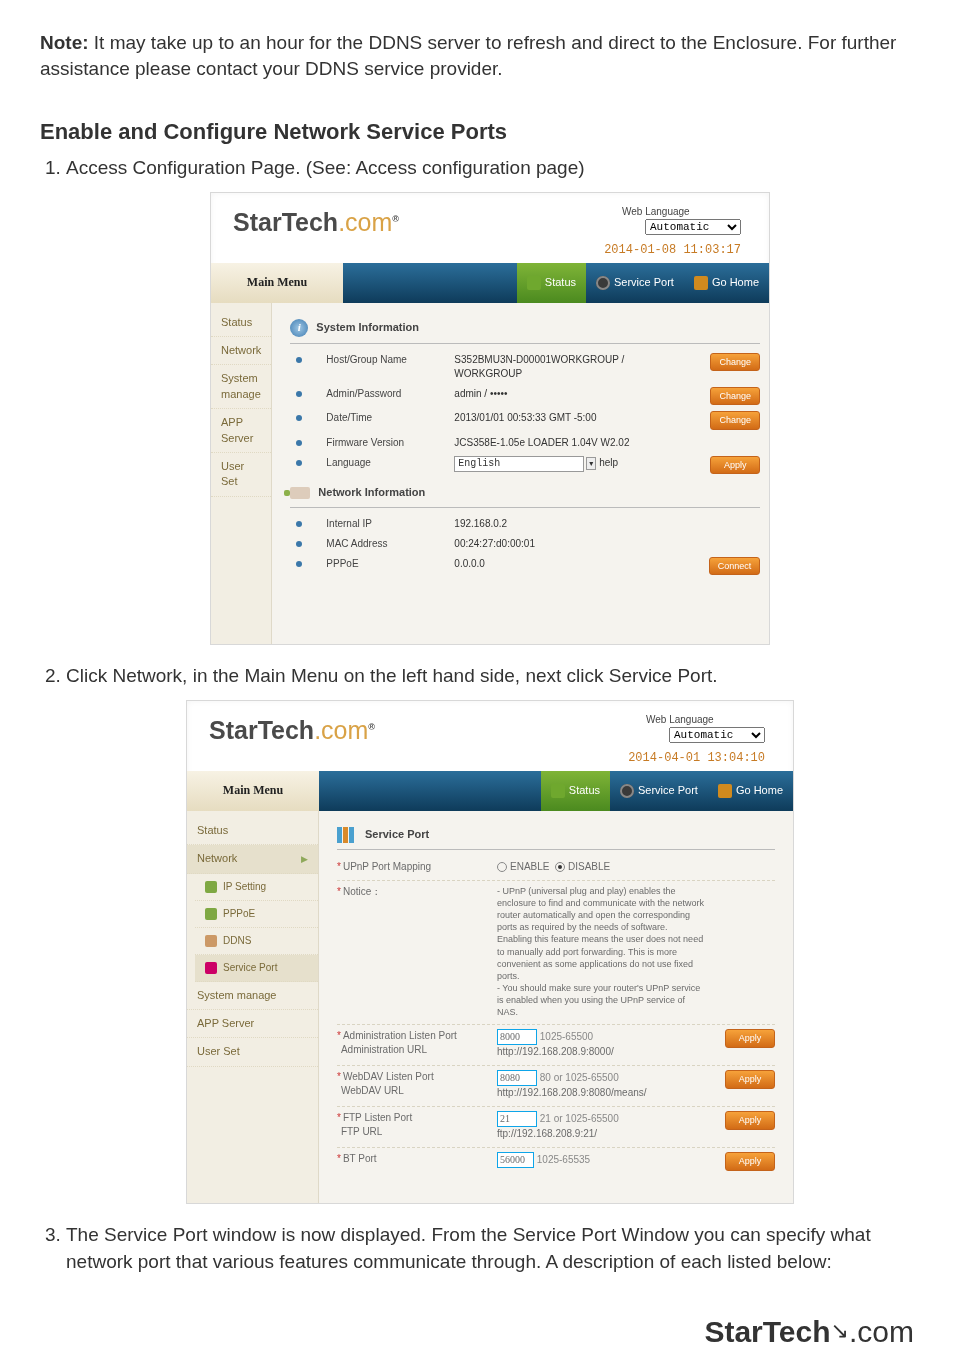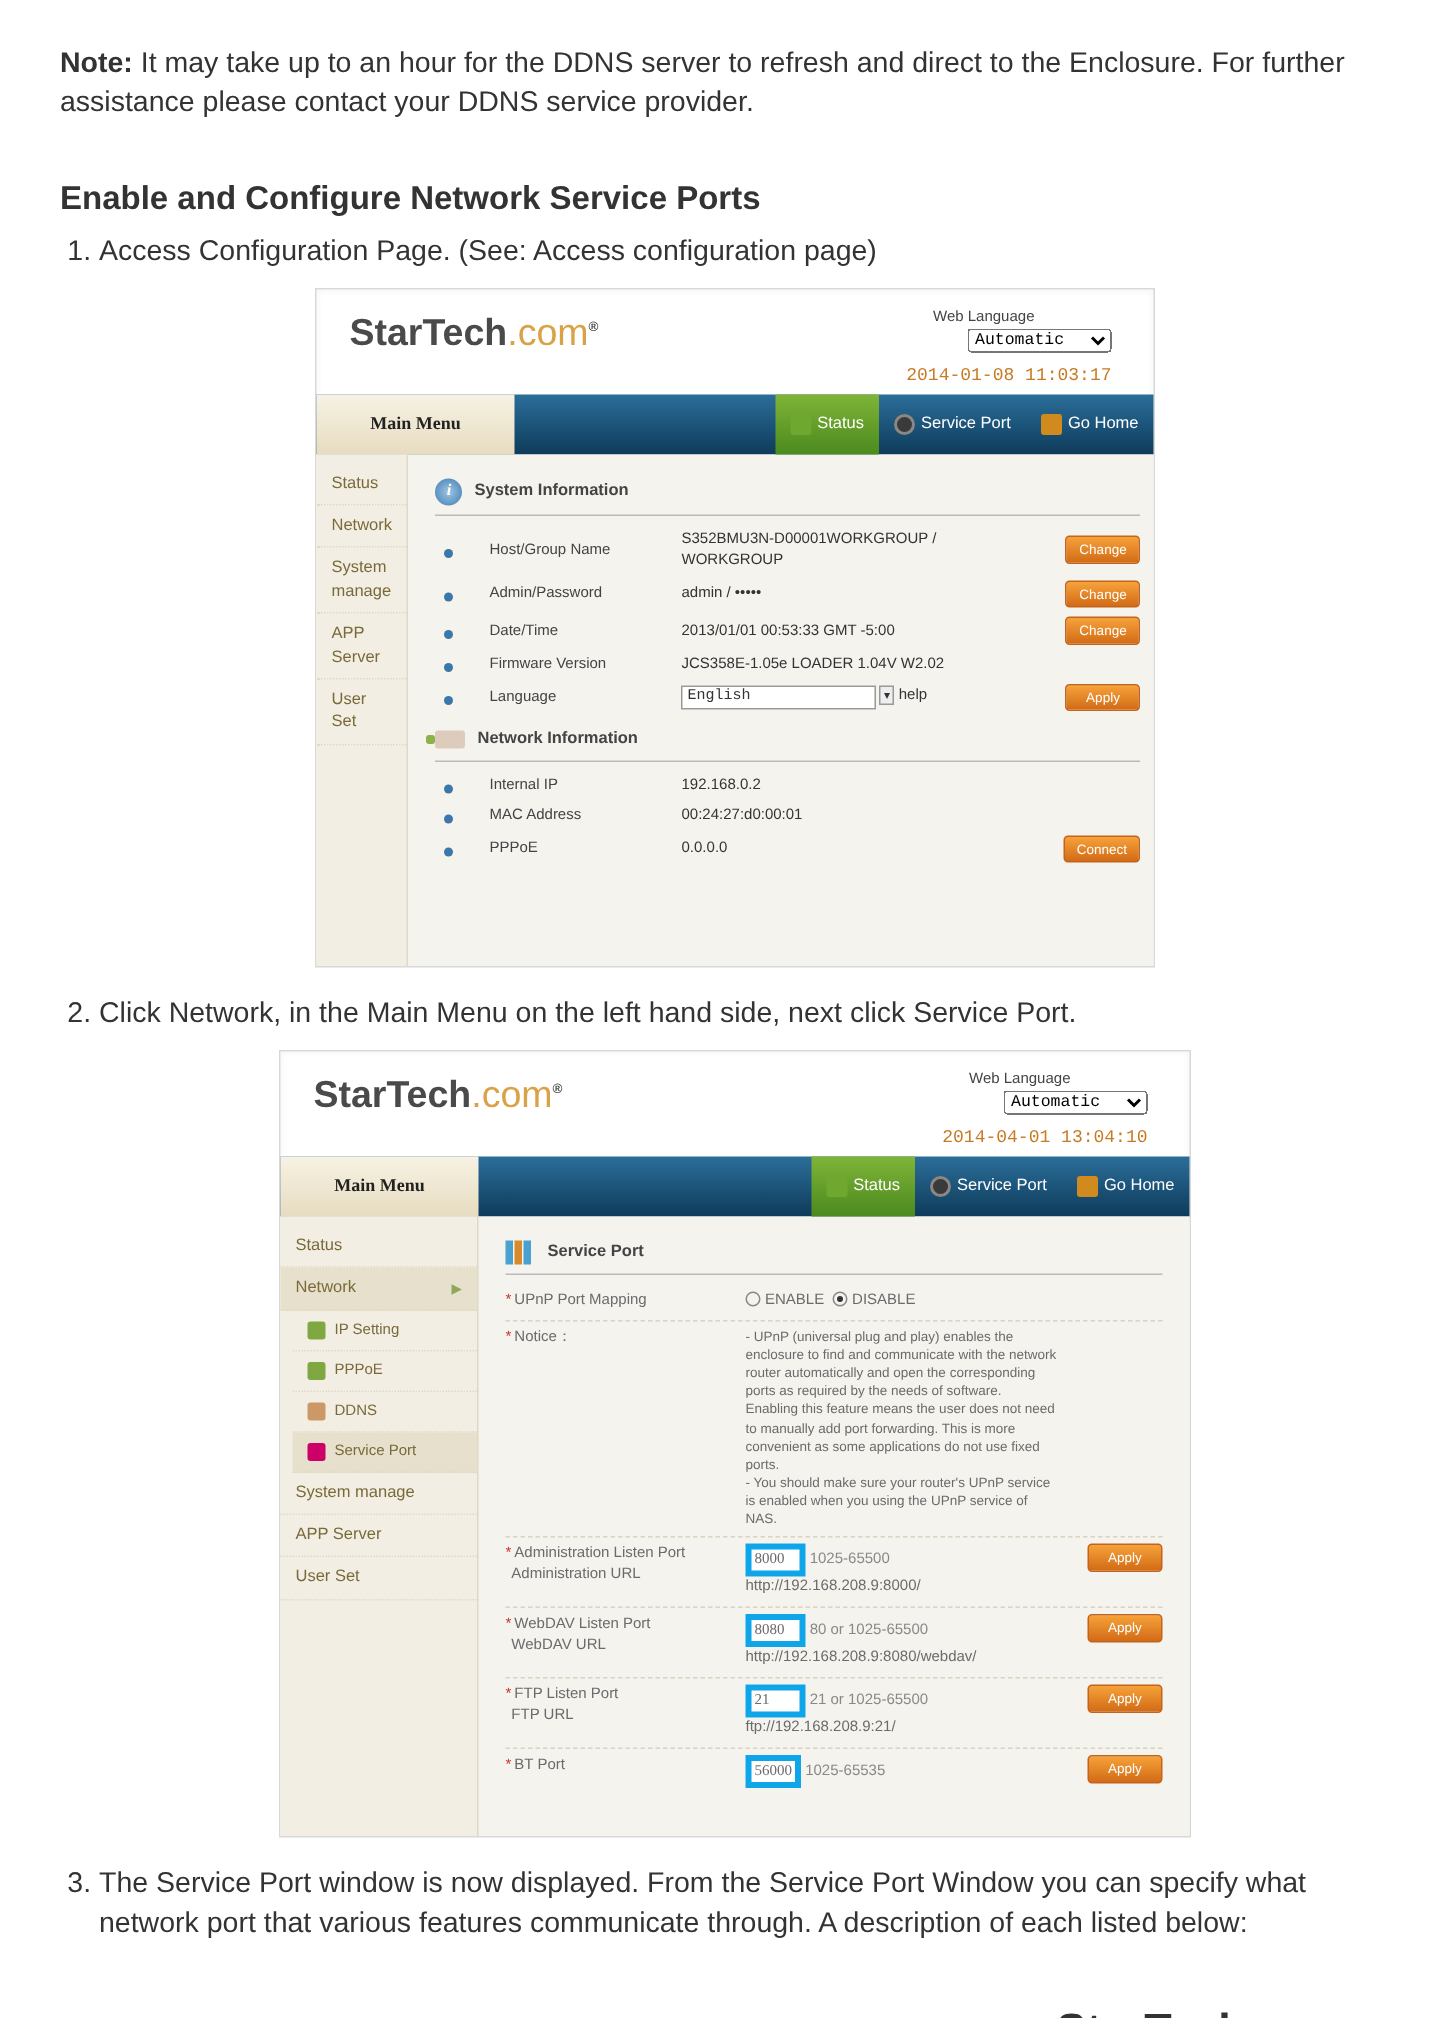--- a/index.html
+++ b/index.html
@@ -32,41 +32,41 @@
   .side .sitem { display:flex; align-items:center; gap:6px; padding:6px 10px; font-size:11px; color:#7a6a3a; border-bottom:1px dotted #e0d9c3; }
   .side .sitem.active { background:#e6e0cc; }
   .side .sitem .tri { color:#8ea85a; font-size:9px; }
   .sicon { width:12px;height:12px;display:inline-block;border-radius:2px; }
   .si-plug{background:#7fa843;} .si-ddns{background:#c96;} .si-spt{background:#c06;}
   .subitems { padding-left:8px; }
   .subitems .sitem { font-size:10px; }
   .content { flex:1; padding:14px 18px 26px; }
   .panel-title { display:flex; align-items:center; gap:8px; font-weight:700; font-size:11px; color:#444; border-bottom:1px solid #bbb; padding:2px 0 6px; margin-bottom:6px; }
   .bullet-i { width:18px;height:18px;border-radius:50%;background:radial-gradient(#9ec6e4,#3d7bb0);display:inline-flex;align-items:center;justify-content:center;color:#fff;font-style:italic;font-size:11px;font-family:serif; }
-  .row { display:flex; align-items:center; padding:3px 0;gap:16px; }
+  .row { display:flex; align-items:flex-start; padding:3px 0;gap:16px; }
   .row .dot { width:6px;height:6px;border-radius:50%;background:#3b77a9;margin:4px 8px 0 6px;flex:none; }
   .row .lbl { width:112px; color:#444; }
   .row .val { width:210px; color:#333; font-family:Tahoma,sans-serif; }
   .row .btncell { width:80px; text-align:right; }
   .obtn { display:inline-block; min-width:50px; text-align:center; font-size:9px; color:#fff; padding:2px 8px; border-radius:3px; background:linear-gradient(#f6a23a,#d26b16); border:1px solid #c4631a; }
   .langbox { font-family:"Courier New",monospace; font-size:10px; border:1px solid #999; width:130px; display:inline-block; padding:0 3px; background:#fff; }
   .dd { display:inline-block;border:1px solid #999;font-size:8px;padding:0 2px;margin-left:2px;background:#eee; }
   .panel-title2 { margin-top:6px; display:flex;align-items:center;gap:8px;font-weight:700;font-size:11px;color:#444;border-bottom:1px solid #bbb;padding:2px 0 6px;margin-bottom:6px; }
   .plug { display:inline-block;width:20px;height:12px;background:#dcb;position:relative;border-radius:2px; }
   .plug::before { content:"";position:absolute;left:-6px;top:3px;width:6px;height:6px;background:#8db14a;border-radius:2px; }
   
   .srow { display:flex; align-items:flex-start; padding:4px 0 6px; border-bottom:1px dashed #d9d4c2; }
   .srow:last-child { border-bottom:none; }
   .srow .star { color:#c33; font-size:10px; margin-right:2px; }
   .srow .slbl { width:160px; color:#6b6b6b; }
   .srow .scen { flex:1; color:#6b6b6b; }
   .srow .sright { width:70px; text-align:right; }
   .radio { display:inline-block;width:10px;height:10px;border:1px solid #888;border-radius:50%;vertical-align:middle;margin-right:3px; }
   .radio.on::after{content:"";display:block;width:4px;height:4px;background:#333;border-radius:50%;margin:2px;}
-  .inp { border:4px solid #0ea5e9; font-family:Tahoma; font-size:10px; padding:0 2px; background:#fff; display:inline-block; }
+  .inp { border:1px solid #0ea5e9; font-family:Tahoma; font-size:10px; padding:0 2px; background:#fff; display:inline-block; }
   .range { color:#888; }
   .notice { font-size:9px; line-height:1.35; color:#7a7a7a; }
   .spicon { width:20px;height:16px;display:inline-block;vertical-align:middle; }
   .spicon span{display:inline-block;width:5px;height:16px;background:#4aa0cf;margin-right:1px;} .spicon span.o{background:#d98a2a;}
   
   .page-footer { margin-top:auto; display:flex; justify-content:space-between; align-items:flex-end; padding-top:30px; }
   .im { font-size:18px; color:#777; }
   .pnum { font-size:16px; color:#555; position:absolute; left:50%; transform:translateX(-50%); }
   .footwrap{position:relative;display:flex;justify-content:space-between;align-items:flex-end;width:100%;}
   .logo-st { font-size:30px; font-weight:700; color:#333; text-align:right; }
@@ -274,21 +274,21 @@
 - You should make sure your router's UPnP service is enabled when you using the UPnP service of NAS.</div>
           <div class="sright"></div>
         </div>
         <div class="srow">
           <div class="slbl"><span class="star">*</span><span>Administration Listen Port</span><br><span style="visibility:hidden">*</span><span>Administration URL</span></div>
           <div class="scen"><span class="inp" style="width:40px">8000</span> <span class="range">1025-65500</span><br><span>http://192.168.208.9:8000/</span></div>
           <div class="sright"><span class="obtn">Apply</span></div>
         </div>
         <div class="srow">
           <div class="slbl"><span class="star">*</span><span>WebDAV Listen Port</span><br><span style="visibility:hidden">*</span><span>WebDAV URL</span></div>
-          <div class="scen"><span class="inp" style="width:40px">8080</span> <span class="range">80 or 1025-65500</span><br><span>http://192.168.208.9:8080/webdav/</span></div>
+          <div class="scen"><span class="inp" style="width:40px">8080</span> <span class="range">80 or 1025-65500</span><br><span>http://192.168.208.9:8080/means/</span></div>
           <div class="sright"><span class="obtn">Apply</span></div>
         </div>
         <div class="srow">
           <div class="slbl"><span class="star">*</span><span>FTP Listen Port</span><br><span style="visibility:hidden">*</span><span>FTP URL</span></div>
           <div class="scen"><span class="inp" style="width:40px">21</span> <span class="range">21 or 1025-65500</span><br><span>ftp://192.168.208.9:21/</span></div>
           <div class="sright"><span class="obtn">Apply</span></div>
         </div>
         <div class="srow">
           <div class="slbl"><span class="star">*</span><span>BT Port</span></div>
           <div class="scen"><span class="inp" style="width:37px">56000</span> <span class="range">1025-65535</span></div>

